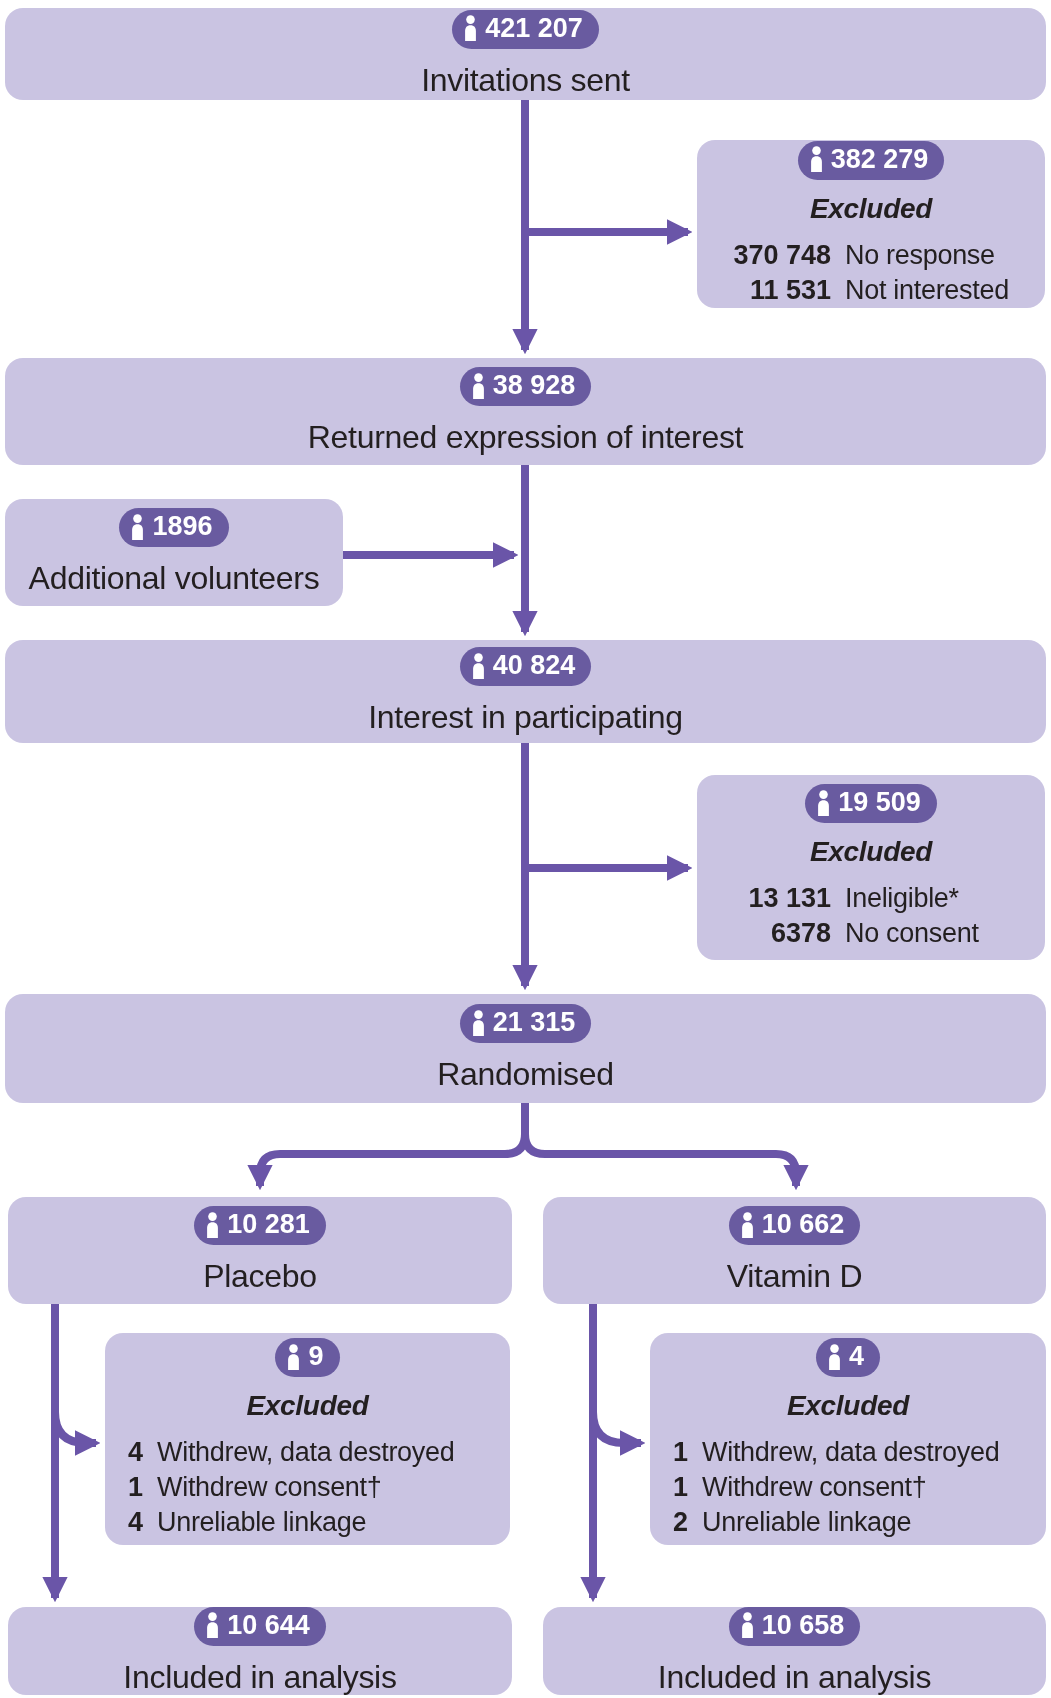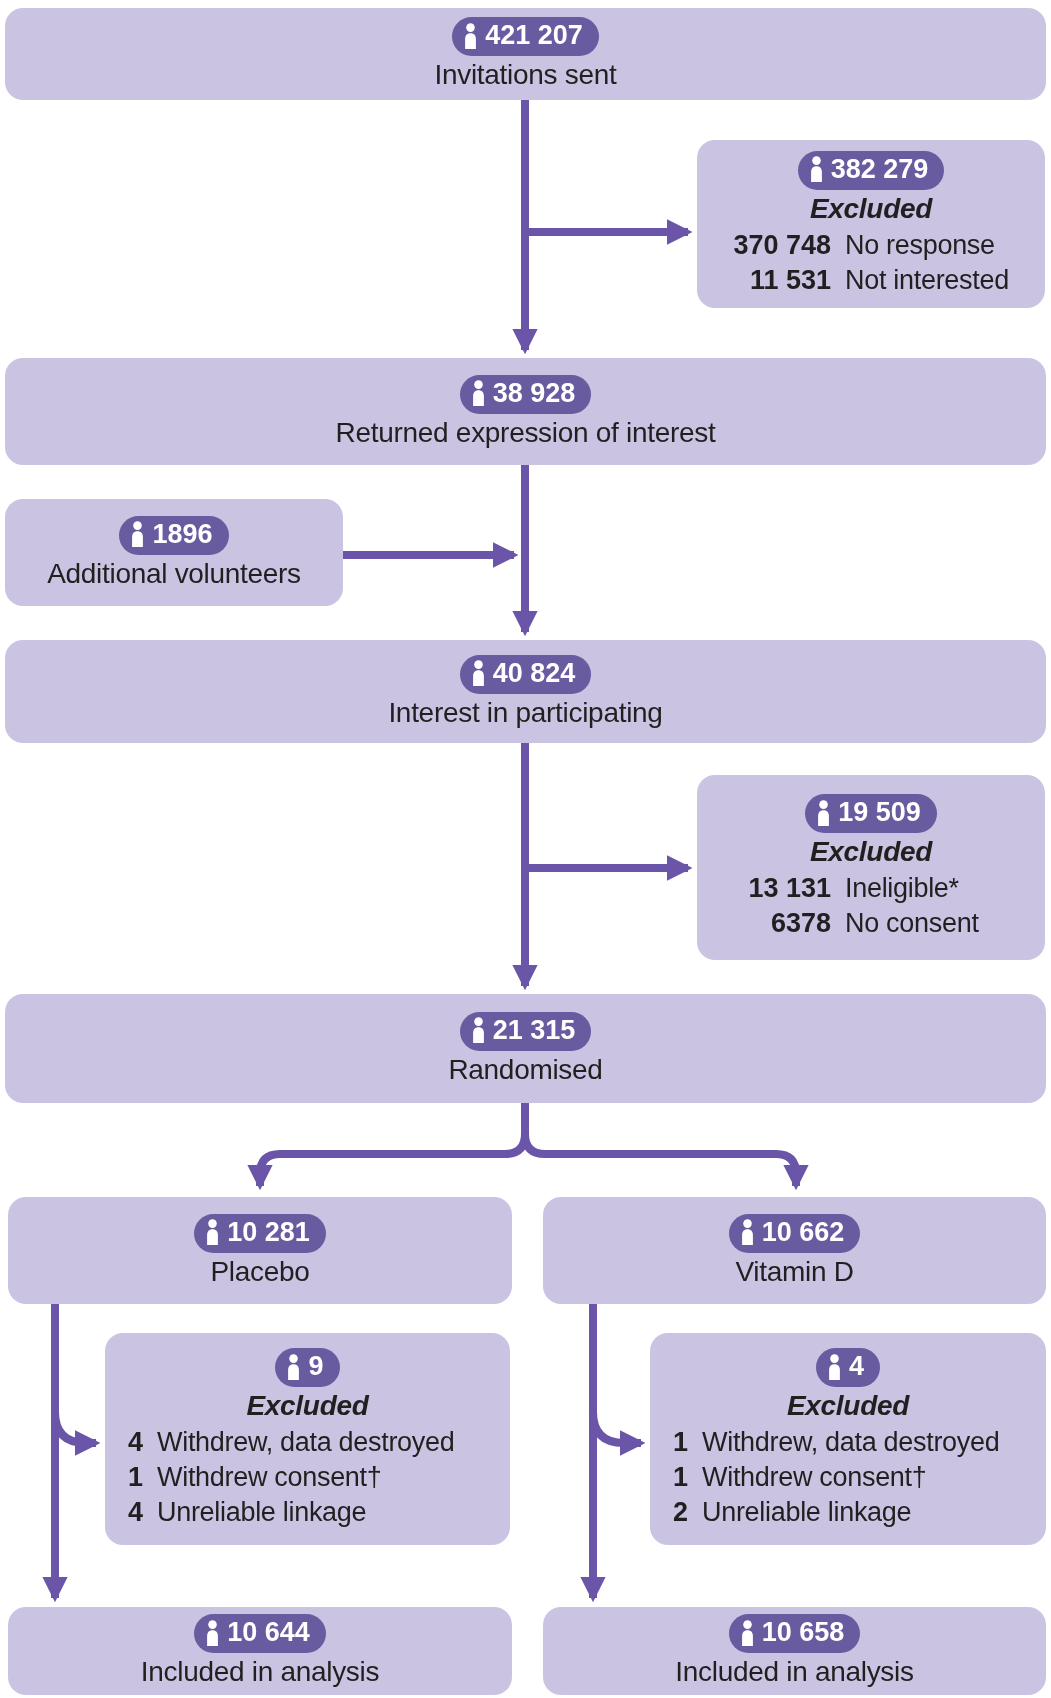--- a/index.html
+++ b/index.html
@@ -2,23 +2,23 @@
 <html style="--box_bg: #cac4e2; --badge_bg: #695ba0; --badge_text: #ffffff; --arrow: #6a55a8; --text: #231f20;"><head>
 <meta charset="utf-8">
 <style>
   html,body{margin:0;padding:0;background:#ffffff;}
   #stage{
     position:relative;width:1051px;height:1698px;overflow:hidden;background:#ffffff;
     font-family:"Liberation Sans",sans-serif;color:var(--text,#231f20);
   }
   .box{
     position:absolute;background:var(--box_bg,#cac4e2);border-radius:18px;
-    display:flex;flex-direction:column;align-items:center;justify-content:center;gap:3px;
-  }
-  .label{font-size:28px;letter-spacing:-0.3px;color:var(--text,#231f20);}
+    display:flex;flex-direction:column;align-items:center;justify-content:center;gap:13px;
+  }
+  .label{font-size:32px;letter-spacing:-0.3px;color:var(--text,#231f20);}
   .badge{
     display:inline-flex;align-items:center;gap:6px;background:var(--badge_bg,#695ba0);
     color:var(--badge_text,#ffffff);font-weight:700;font-size:27px;line-height:1;
     border-radius:21px;padding:5px 16px 7px 10px;
   }
   .badge svg{display:block;fill:var(--badge_text,#ffffff);}
   .x-title{font-weight:700;font-size:28px;letter-spacing:-0.3px;font-style:italic;}
   .rows{
     display:grid;grid-template-columns:auto auto;column-gap:14px;
     align-self:stretch;justify-content:flex-start;padding-left:16px;

